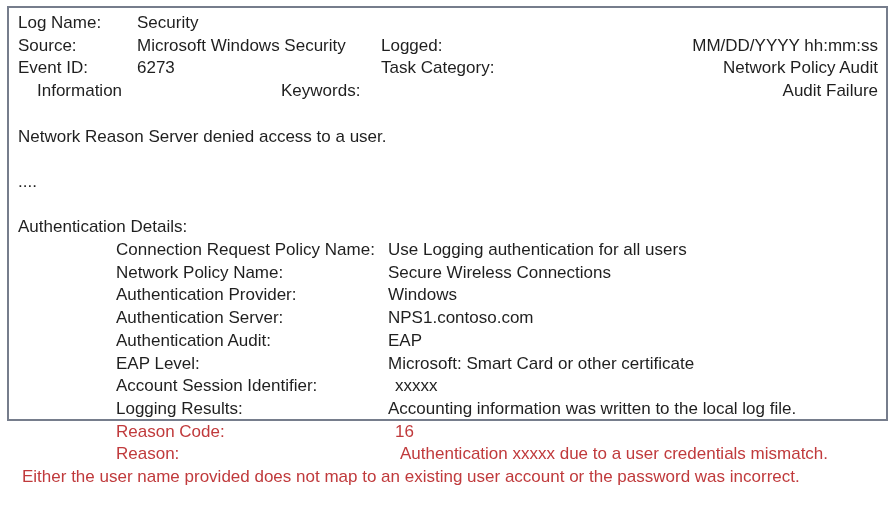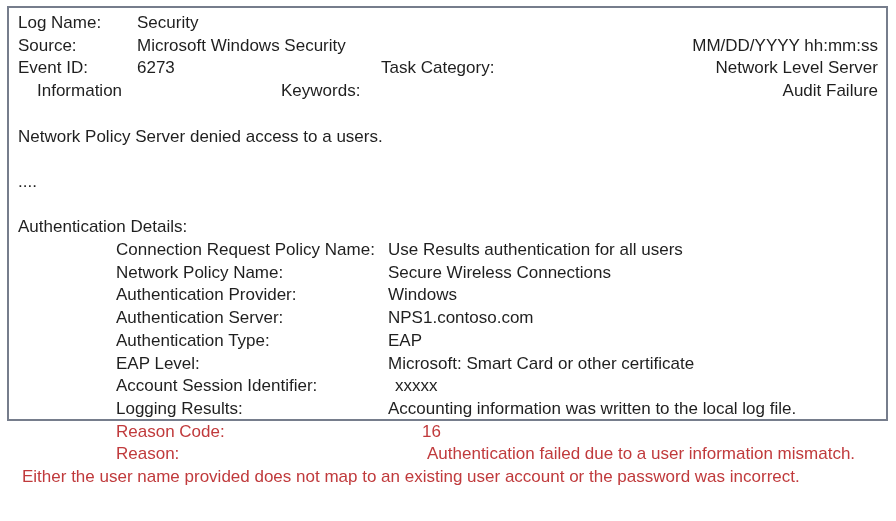--- a/index.html
+++ b/index.html
@@ -30,101 +30,102 @@
   .line { line-height: 22.7px; min-height: 22.7px; }
   .row { display: flex; }
   .hl  { width: 100px; flex: none; }
   .hv  { width: 244px; flex: none; margin-left: 19px; }
   .hl2 { width: 128px; flex: none; }
   .hv2 { flex: 1; text-align: right; }
   .blank { height: 22.7px; }
   .detail { display: flex; margin-left: 98px; }
   .dl { width: 272px; flex: none; }
   .dv { flex: 1; }
-  .red { color: #c03a3c; gap: 27px; }
+  .red { color: #c03a3c; }
   .ind7  { padding-left: 7px; }
   .ind12 { padding-left: 12px; }
   .footer-note { margin-left: 4px; }
 </style>
 </head>
 <body>
 
 <div class="frame">
 
   <div class="line row">
     <span class="hl">Log Name:</span>
     <span class="hv">Security</span>
     <span class="hl2"></span>
     <span class="hv2"></span>
   </div>
   <div class="line row">
     <span class="hl">Source:</span>
     <span class="hv">Microsoft Windows Security</span>
+    <span class="hl2">Logged:</span>
     <span class="hv2">MM/DD/YYYY hh:mm:ss</span>
   </div>
   <div class="line row">
     <span class="hl">Event ID:</span>
     <span class="hv">6273</span>
     <span class="hl2">Task Category:</span>
-    <span class="hv2">Network Level Server</span>
+    <span class="hv2">Network Policy Audit</span>
   </div>
   <div class="line row">
     <span class="hv">Information</span>
     <span class="hl2">Keywords:</span>
     <span class="hv2">Audit Failure</span>
   </div>
 
   <div class="blank"></div>
 
-  <div class="line">Network Policy Server denied access to a users.</div>
+  <div class="line">Network Reason Server denied access to a user.</div>
 
   <div class="blank"></div>
 
   <div class="line">....</div>
 
   <div class="blank"></div>
 
   <div class="line">Authentication Details:</div>
 
   <div class="line detail">
     <span class="dl">Connection Request Policy Name:</span>
-    <span class="dv">Use Results authentication for all users</span>
+    <span class="dv">Use Logging authentication for all users</span>
   </div>
   <div class="line detail">
     <span class="dl">Network Policy Name:</span>
     <span class="dv">Secure Wireless Connections</span>
   </div>
   <div class="line detail">
     <span class="dl">Authentication Provider:</span>
     <span class="dv">Windows</span>
   </div>
   <div class="line detail">
     <span class="dl">Authentication Server:</span>
     <span class="dv">NPS1.contoso.com</span>
   </div>
   <div class="line detail">
-    <span class="dl">Authentication Type:</span>
+    <span class="dl">Authentication Audit:</span>
     <span class="dv">EAP</span>
   </div>
   <div class="line detail">
     <span class="dl">EAP Level:</span>
     <span class="dv">Microsoft: Smart Card or other certificate</span>
   </div>
   <div class="line detail">
     <span class="dl">Account Session Identifier:</span>
     <span class="dv ind7">xxxxx</span>
   </div>
   <div class="line detail">
     <span class="dl">Logging Results:</span>
     <span class="dv">Accounting information was written to the local log file.</span>
   </div>
   <div class="line detail red">
     <span class="dl">Reason Code:</span>
     <span class="dv ind7">16</span>
   </div>
   <div class="line detail red">
     <span class="dl">Reason:</span>
-    <span class="dv ind12">Authentication failed due to a user information mismatch.</span>
+    <span class="dv ind12">Authentication xxxxx due to a user credentials mismatch.</span>
   </div>
 
   <div class="line red footer-note">Either the user name provided does not map to an existing user account or the password was incorrect.</div>
 
 </div>
 
 </body></html>

